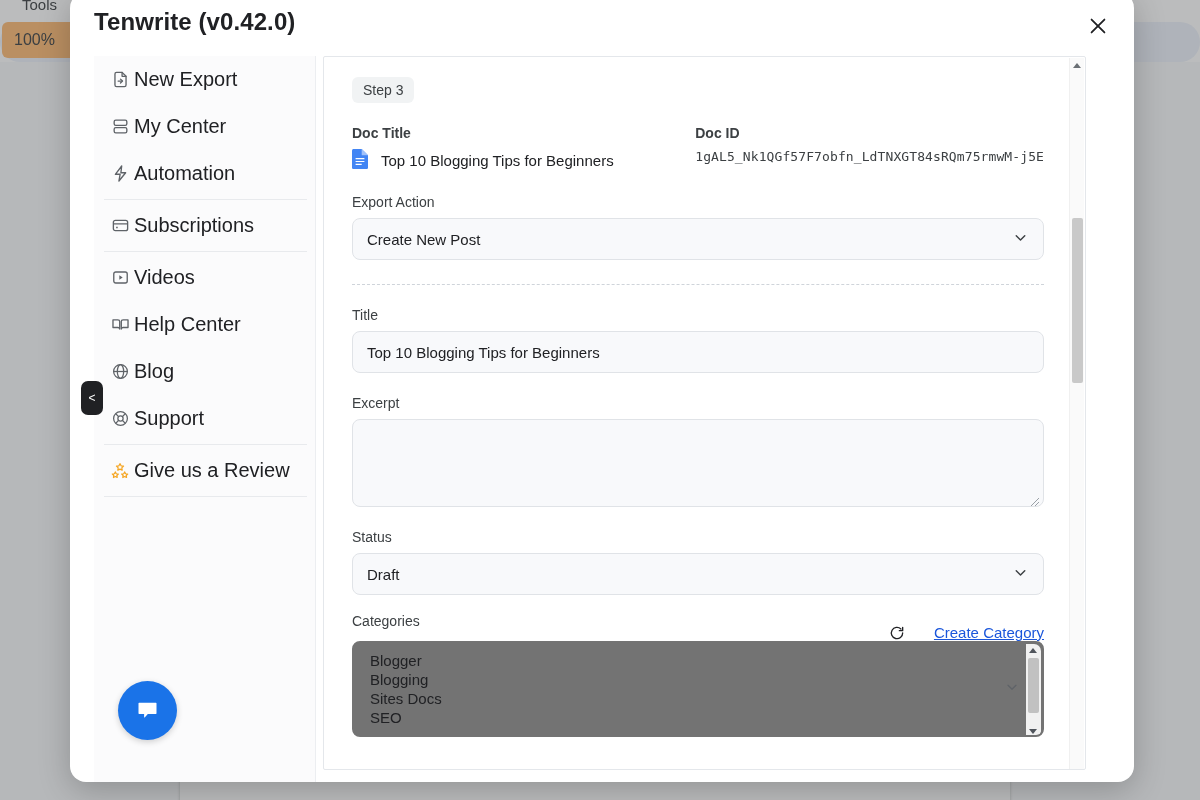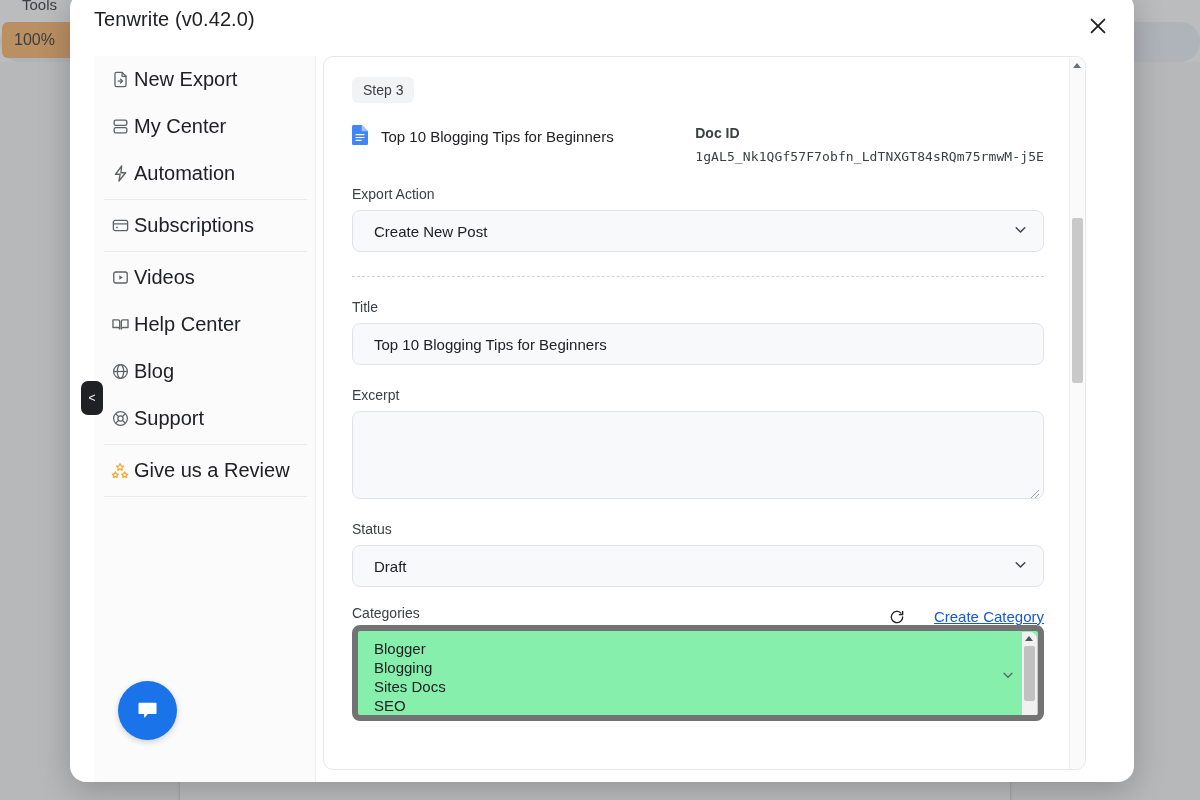--- a/index.html
+++ b/index.html
@@ -68,22 +68,23 @@
     background: #ffffff;
     border-radius: 16px;
     box-shadow: 0 8px 32px rgba(0,0,0,0.22);
     overflow: hidden;
   }
   #modal-header {
     position: absolute; left: 0; top: 0; width: 100%; height: 64px;
   }
   #modal-title {
     position: absolute; left: 24px; top: 16px;
-    font-size: 20px; color: #202124; letter-spacing: .1px;
+    font-size: 24px; color: #202124; letter-spacing: .1px;
     white-space: nowrap;
+    font-weight: bold;
   }
   #close-btn {
     position: absolute; right: 20px; top: 18px;
     width: 32px; height: 32px;
     display: flex; align-items: center; justify-content: center;
     cursor: pointer; color: #202124;
   }
 
   
   #sidebar {
@@ -130,21 +131,21 @@
     display: flex; align-items: center; justify-content: center;
     cursor: pointer;
     box-shadow: 0 2px 6px rgba(0,0,0,.18);
   }
 
   
   #content-card {
     position: absolute; left: 253px; top: 64px;
     width: 763px; height: 714px;
     border: 1px solid #e4e7eb;
-    border-radius: 10px;
+    border-radius: 2px;
     background: #ffffff;
     overflow: hidden;
   }
   #content-inner {
     position: absolute; left: 0; top: 0;
     width: 746px; padding: 20px 26px 0 28px;
   }
   #step-badge {
     display: inline-block;
     background: #f1f3f4;
@@ -178,21 +179,21 @@
     letter-spacing: .1px;
     white-space: nowrap;
   }
 
   .input-box {
     width: 100%; height: 42px;
     border: 1px solid #e0e3e7;
     border-radius: 8px;
     background: #f8f9fb;
     display: flex; align-items: center;
-    padding: 0 21px;
+    padding: 0 14px;
     font-size: 15px; color: #202124;
     position: relative;
   }
   .select-box { cursor: pointer; }
   .select-caret {
     position: absolute; right: 14px; top: 50%;
     transform: translateY(-50%);
     color: #3c4043;
   }
   .dashed-sep {
@@ -216,23 +217,23 @@
   }
   #cat-actions { display: flex; align-items: center; gap: 29px; }
   #refresh-icon { color: #202124; cursor: pointer; display: flex; }
   #create-cat-link {
     font-size: 15px; color: #1a56db;
     text-decoration: underline;
     cursor: pointer; white-space: nowrap;
   }
   #cat-listbox {
     width: 100%; height: 96px;
-    border: 6px solid #737373;
+    border: 2px solid #737373;
     border-radius: 8px;
-    background: #86efac;
+    background: #737373;
     position: relative;
     padding: 8px 0 0 16px;
     overflow: hidden;
   }
   .cat-item {
     font-size: 15px; color: #202124;
     line-height: 19px;
     cursor: pointer;
   }
   #cat-scrollbar {
@@ -429,20 +430,21 @@
 
   <div id="content-card">
 
     <div id="content-inner">
 
       <div id="step-badge">Step 3</div>
 
 
       <div id="doc-row">
         <div id="doc-title-col">
+          <div class="field-label bold">Doc Title</div>
           <div id="doc-title-val">
             <span class="docs-ico">
               <svg width="17" height="20" viewBox="0 0 17 20">
                 <path d="M1.6 0h8.1L16 6.3v12.1c0 .9-.7 1.6-1.6 1.6H1.6C.7 20 0 19.3 0 18.4V1.6C0 .7.7 0 1.6 0z" fill="#4285f4"></path>
                 <path d="M9.7 0 16 6.3h-6.3z" fill="#a1c2fa"></path>
                 <path d="M3.6 9.1h8.8v1.2H3.6zm0 2.8h8.8v1.2H3.6zm0 2.8h6.1v1.2H3.6z" fill="#ffffff"></path>
               </svg>
             </span>
             <span>Top 10 Blogging Tips for Beginners</span>
           </div>
@@ -489,21 +491,21 @@
         <span>Draft</span>
         <span class="select-caret">
           <svg width="17" height="17" viewBox="0 0 24 24" fill="none" stroke="currentColor" stroke-width="2" stroke-linecap="round" stroke-linejoin="round">
               <polyline points="6 9.5 12 15.5 18 9.5"></polyline>
             </svg>
         </span>
       </div>
 
       <div class="spacer18"></div>
       <div id="cat-header">
-        <div class="field-label" style="margin-bottom:4px;">Categories</div>
+        <div class="field-label" style="margin-bottom:12px;">Categories</div>
         <div id="cat-actions">
           <span id="refresh-icon">
             <svg width="16" height="16" viewBox="0 0 24 24" fill="none" stroke="currentColor" stroke-width="2" stroke-linecap="round" stroke-linejoin="round">
               <path d="M20.5 12a8.5 8.5 0 1 1-2.6-6.1"></path>
                 <polyline points="20.5 3.5 20.5 8.5 15.5 8.5"></polyline>
             </svg>
           </span>
           <span id="create-cat-link">Create Category</span>
         </div>
       </div>

